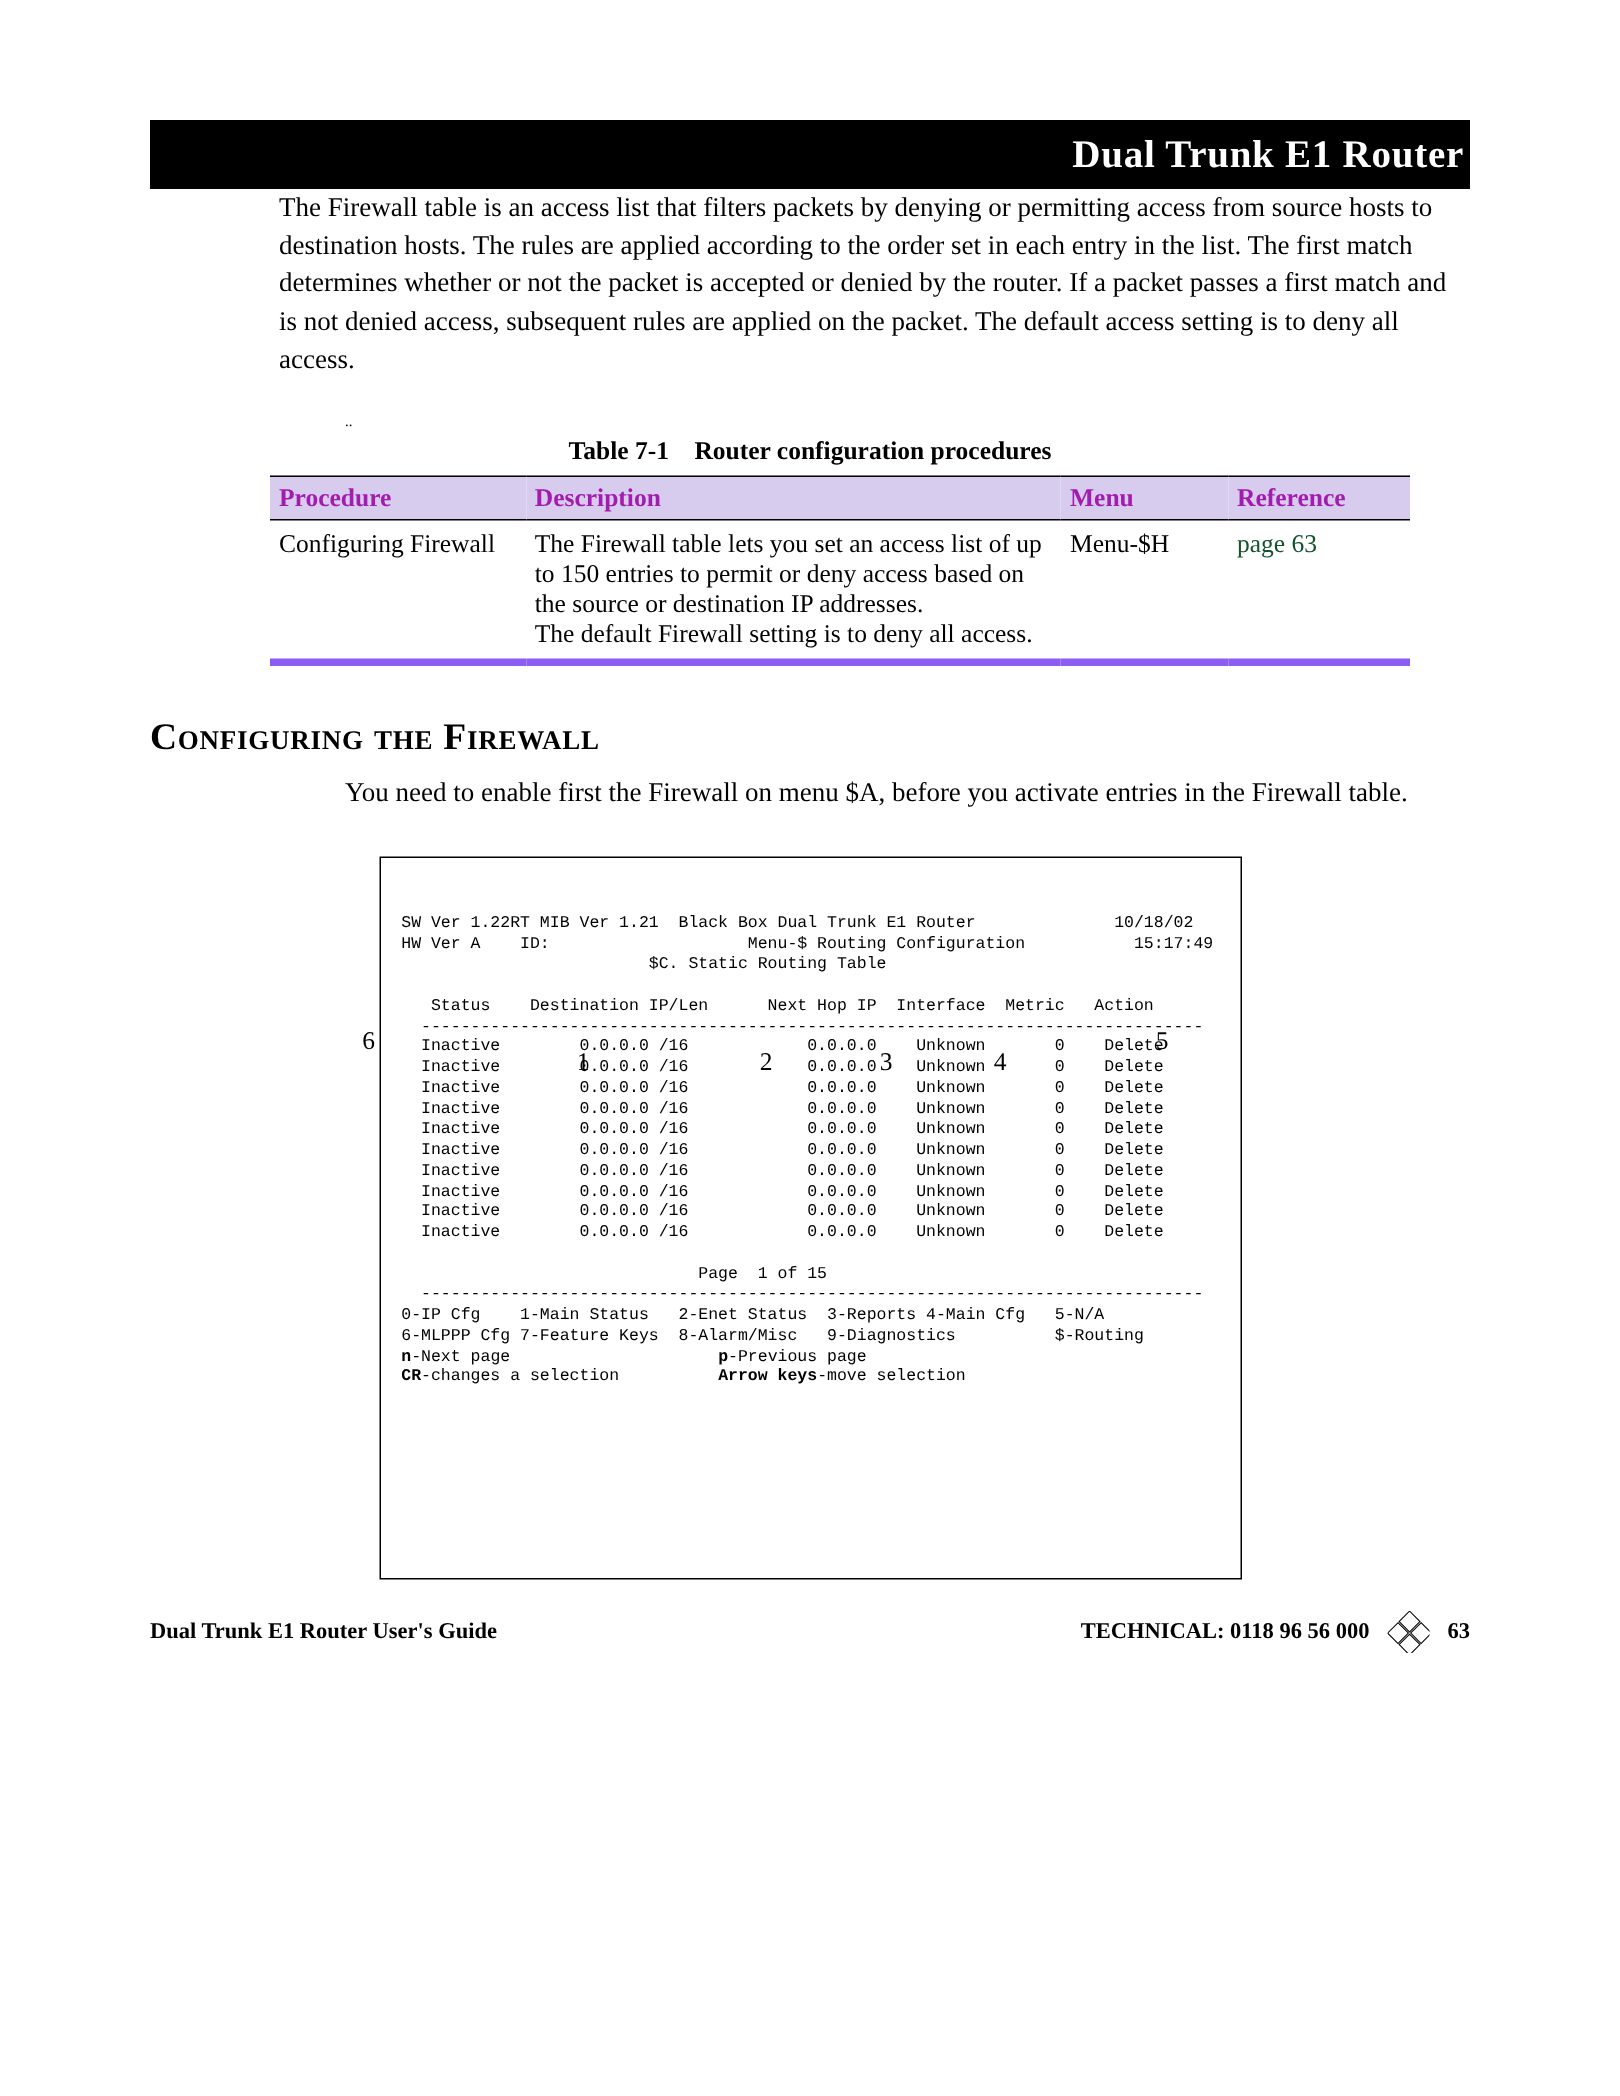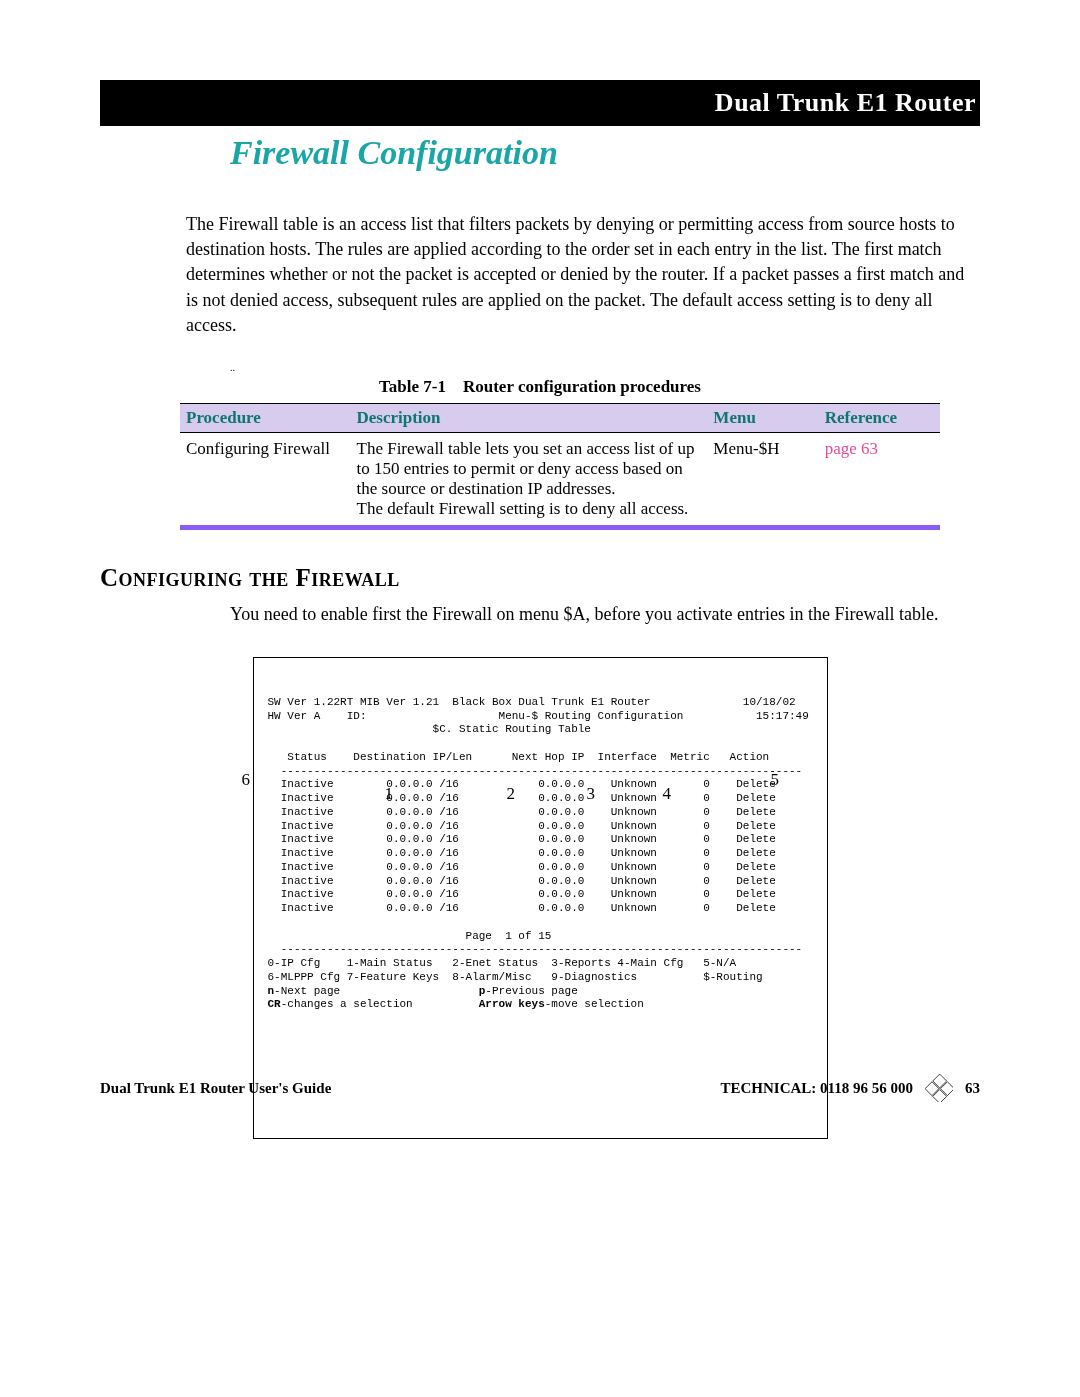--- a/index.html
+++ b/index.html
@@ -52,34 +52,34 @@
   }
   .proc-table {
     border-collapse: collapse;
     width: 760px;
     margin-left: 80px;
   }
   .proc-table th {
     text-align: left;
     font-weight: bold;
     font-size: 17px;
-    color: #0f766e;
+    color: #a21caf;
     background: #d7cced;
     padding: 4px 6px;
     border-top: 1px solid #000;
     border-bottom: 1px solid #000;
   }
   .proc-table td {
     font-size: 17px;
     vertical-align: top;
     padding: 6px;
     border-bottom: 5px solid #8b5cf6;
   }
   .proc-table a {
-    color: #ec4899;
+    color: #14532d;
     text-decoration: none;
   }
   .section-heading {
     font-size: 25px;
     font-weight: bold;
     font-variant: small-caps;
     margin: 34px 0 10px 0;
     letter-spacing: 0.5px;
   }
   .term-screen {
@@ -125,21 +125,20 @@
 </style>
 </head>
 <body>
 
 <div class="page">
 
   <div class="blackbar">
     <span class="bar-title">Dual Trunk E1 Router</span>
   </div>
 
-  <div class="chapter-title">Firewall Configuration</div>
 
   <p class="body-text">The Firewall table is an access list that filters packets by denying or permitting access from source hosts to destination hosts. The rules are applied according to the order set in each entry in the list. The first match determines whether or not the packet is accepted or denied by the router. If a packet passes a first match and is not denied access, subsequent rules are applied on the packet. The default access setting is to deny all access.</p>
 
   <div style="margin-left:130px;font-size:10px;">..</div>
 
   <div class="table-caption">Table 7-1 Router configuration procedures</div>
 
   <table class="proc-table">
     <thead>
       <tr>

